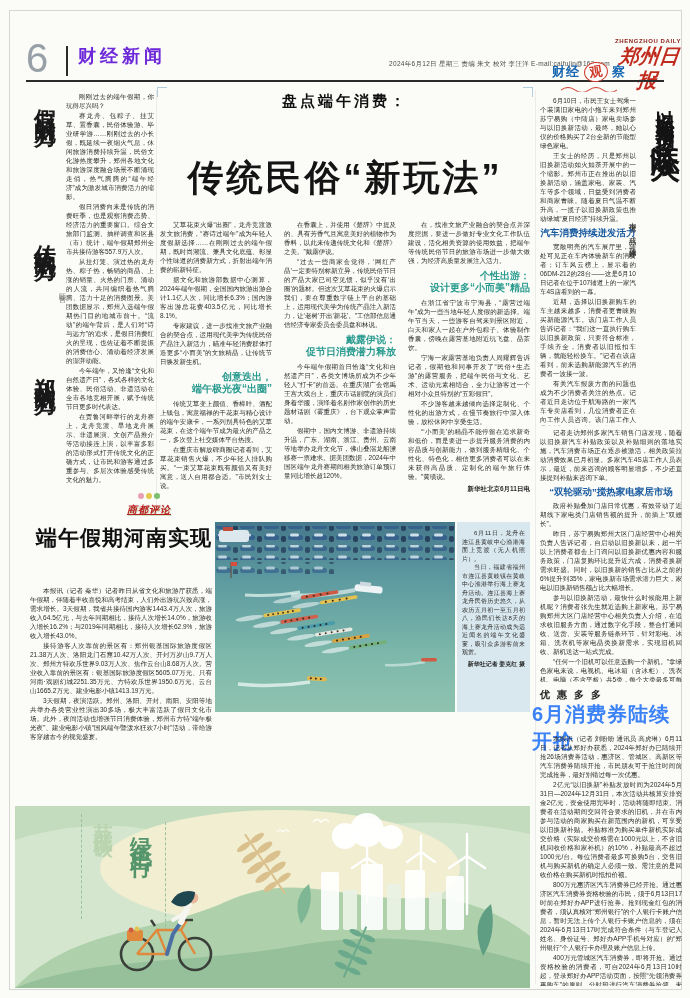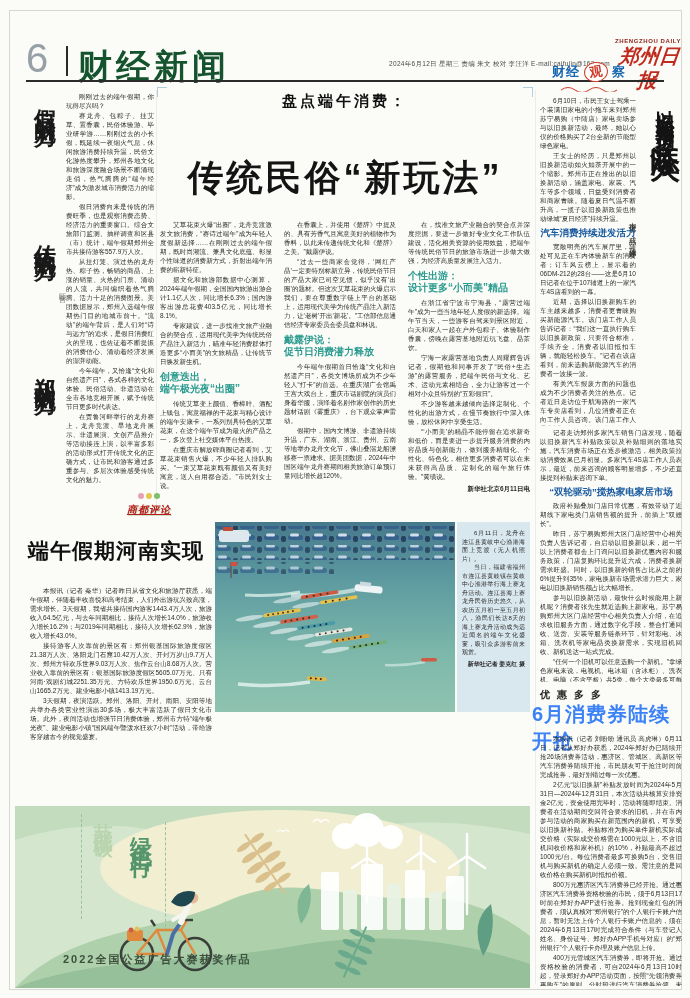--- a/index.html
+++ b/index.html
@@ -8,33 +8,33 @@
     position:relative; width:690px; height:998px; margin:0 auto;
     background:#fbfbf8; overflow:hidden;
     font-family:"Liberation Sans", sans-serif; color:#2b2b2b;
   }
   .abs { position:absolute; }
   .frame { left:9px; right:8px; top:10px; bottom:8px; border:1px solid #d6d6d2; pointer-events:none; }
 
   
   .pagenum { left:26px; top:36px; font-size:40px; color:#98a0a7; font-weight:400; letter-spacing:0; }
   .pagenum-divider { left:66px; top:46px; width:2px; height:30px; background:#2a2a2a; }
-  .section-title { left:78px; top:44px; font-size:34px; font-weight:900; color:#14532d; letter-spacing:4px; }
+  .section-title { left:78px; top:44px; font-size:18px; font-weight:900; color:#6d28d9; letter-spacing:4px; }
   .dateline { left:330px; top:60px; width:280px; text-align:right; font-size:6.5px; color:#4a4a4a; letter-spacing:0.3px; }
   .masthead { left:612px; top:38px; width:72px; text-align:center; }
   .mast-en { display:block; font-size:6px; font-weight:700; color:#8a1f16; letter-spacing:0.6px; }
   .mast-cn { display:block; font-size:20px; font-weight:900; font-style:italic; color:#bf2b1d;
              font-family:"DejaVu Serif", serif; transform:skewX(-6deg); line-height:24px; }
   .header-rule { left:26px; right:26px; top:80px; height:2px; background:#2b2b2b; }
   .colrule { width:1px; background:#ececea; }
 
   
   .smalltext { font-size:6.5px; line-height:9px; overflow:hidden; text-align:justify; }
   .smalltext .para { margin:0 0 1px 0; text-indent:2em; }
-  .sub-teal { color:#2a9b8f; font-weight:bold; font-size:10px; line-height:12px; text-align:left;
+  .sub-teal { color:#2a9b8f; font-weight:bold; font-size:10px; line-height:12px; text-align:right;
               margin:5px 0 4px 0; white-space:pre-line; text-indent:0; }
   .sub-blue { color:#17599e; font-weight:bold; font-size:9.5px; line-height:12px; text-align:center;
               margin:4px 0 3px 0; white-space:pre-line; text-indent:0; }
   .credit-line { text-align:right; font-weight:bold; text-indent:0; margin-top:3px; }
 
   
   .vtext { writing-mode:vertical-rl; text-orientation:upright; }
   .vtitle { font-family:"DejaVu Serif", serif; font-weight:700; font-size:22px; color:#191919;
             letter-spacing:4px; height:132px; }
   .author-v { font-size:7px; color:#5c5c5c; letter-spacing:2px; height:40px; }
@@ -119,21 +119,21 @@
       <p class="para">在直播间里点亮小镇，白天看围炉煮茶经济，夜幕下各色美食打卡人潮涌动，民俗嘉年华、竞渡体验区好戏连台，端午假期郑州多地景区人气爆棚、消费红火，绘就浓浓的假日烟火气。</p>
     </div>
 
   <div class="abs sdpl-logo">
     <span class="sdpl-dots">
       <span style="background:#e8a0b4;"></span><span style="background:#e4c84f;"></span><span style="background:#7cc06e;"></span>
     </span>
     <span class="sdpl-text">商都评论</span>
   </div>
 
-  <div class="abs tour-h" style="top:537px;">端午假期河南实现</div>
+  <div class="abs tour-h" style="top:524px;text-align:center;">端午假期河南实现</div>
   <div class="abs smalltext" style="left:30px;top:586px;width:182px;height:204px;">
       <p class="para">本报讯（记者 秦华）记者昨日从省文化和旅游厅获悉，端午假期，伴随着丰收喜悦和高考结束，人们外出游玩兴致高涨，需求增长。3天假期，我省共接待国内游客1443.4万人次，旅游收入64.5亿元，与去年同期相比，接待人次增长14.0%，旅游收入增长16.2%；与2019年同期相比，接待人次增长62.9%，旅游收入增长43.0%。</p>
       <p class="para">接待游客人次靠前的景区有：郑州银基国际旅游度假区21.38万人次、洛阳龙门石窟10.42万人次、开封万岁山9.7万人次、郑州方特欢乐世界9.03万人次、焦作云台山8.68万人次。营业收入靠前的景区有：银基国际旅游度假区5605.07万元、只有河南·戏剧幻城2251.35万元、方特欢乐世界1950.6万元、云台山1665.2万元、建业电影小镇1413.19万元。</p>
       <p class="para">3天假期，夜演活跃。郑州、洛阳、开封、南阳、安阳等地共举办各类营业性演出30多场，极大丰富活跃了假日文化市场。此外，夜间活动也增强节日消费体验，郑州市方特“端午极光夜”、建业电影小镇“国风端午暨泼水狂欢7小时”活动，带给游客穿越古今的视觉盛宴。</p>
     </div>
 
   <div class="abs cmark" style="left:157px;top:87px;border-left:1px solid #b4cddd;"></div>
   <div class="abs cmark" style="left:523px;top:87px;border-right:1px solid #b4cddd;"></div>
   <div class="abs kicker">盘点端午消费：</div>
   <div class="abs bighead" style="top:156px;">传统民俗“新玩法”</div>
@@ -399,15 +399,14 @@
         <path d="M66,32 L74,14" stroke="#f6f6f0" stroke-width="6" stroke-linecap="round"></path>
         <path d="M72,22 L58,30" stroke="#f6f6f0" stroke-width="4" stroke-linecap="round"></path>
         <circle cx="78" cy="8" r="5.4" fill="#e8b89a"></circle>
         <path d="M80,2 q-16,-4 -24,10 q10,8 18,2 q6,-4 6,-12" fill="#1f4750"></path>
       </g>
     </svg>
     <div class="abs ad-dash" style="left:66px;top:8px;"></div>
     <div class="abs ad-dash" style="left:150px;top:16px;"></div>
     <div class="abs vtext slogan-a">节能低碳</div>
     <div class="abs vtext slogan-b">绿色出行</div>
-    <div class="abs ad-credit">2022全国公益广告大赛获奖作品</div>
   </div>
 </div>
 
 </body></html>

